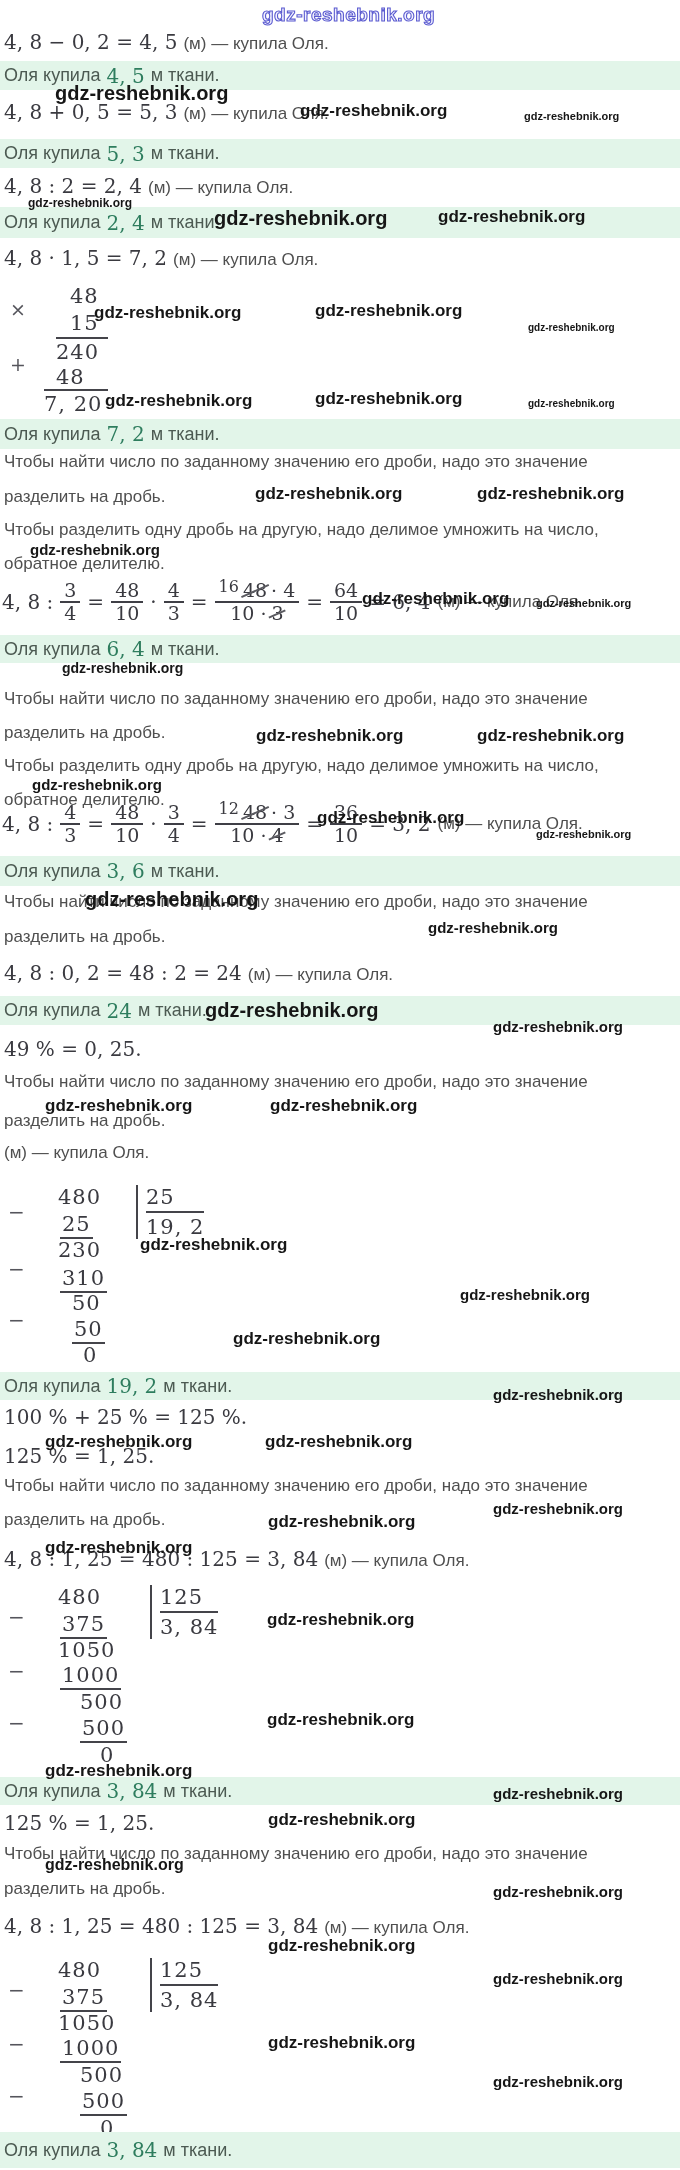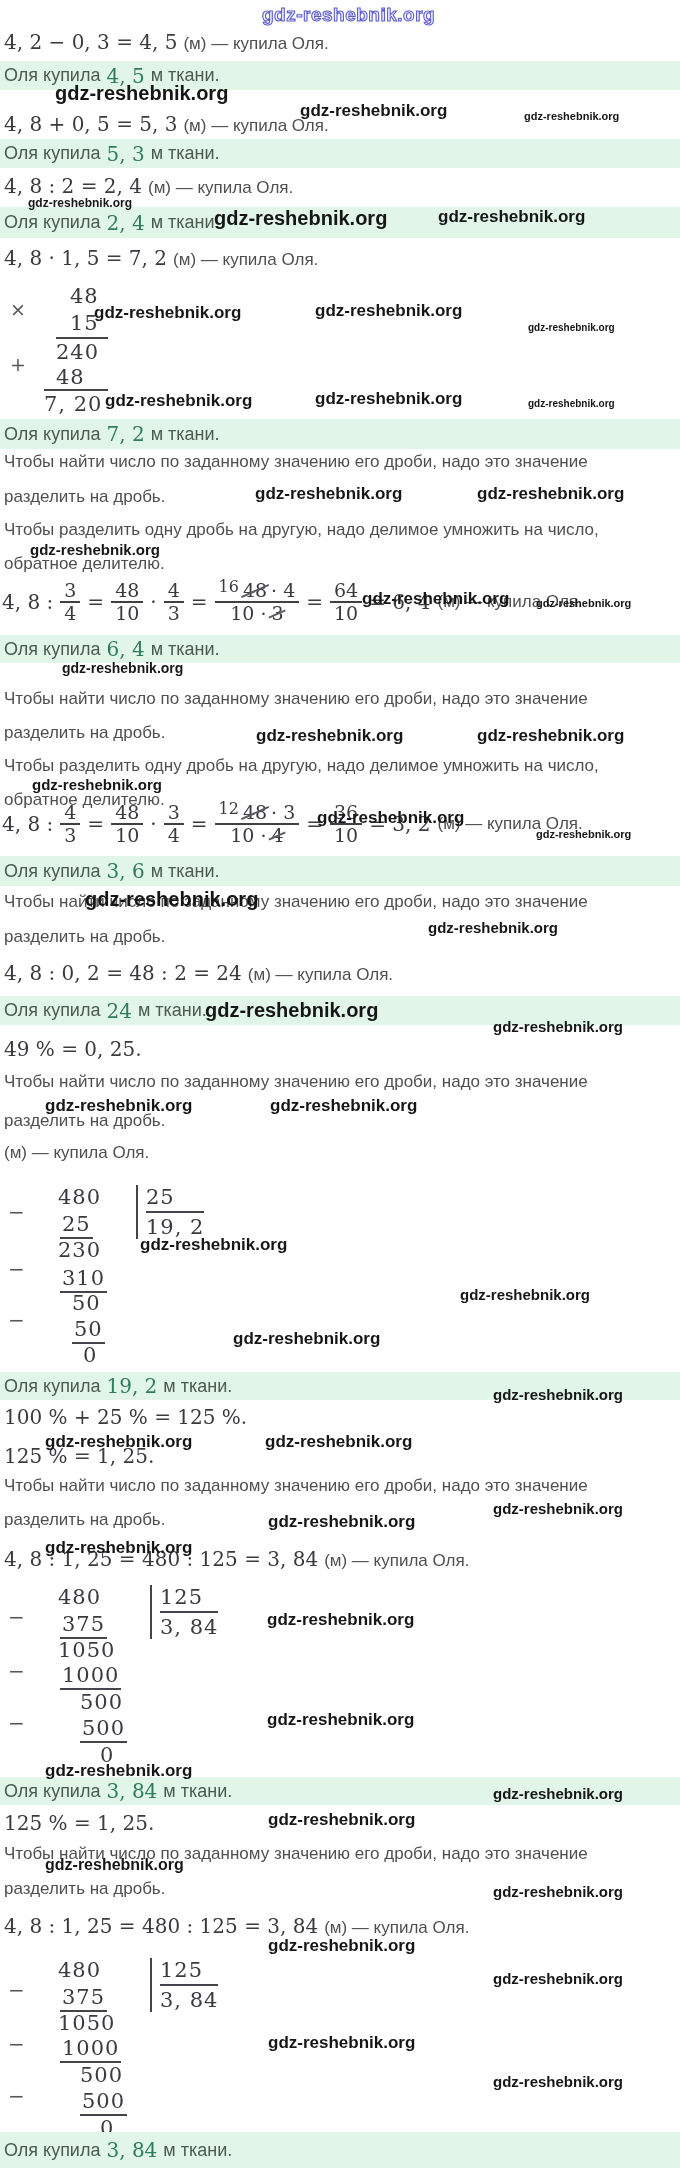--- a/index.html
+++ b/index.html
@@ -53,31 +53,31 @@
             -webkit-text-stroke:1.1px var(--title-watermark);white-space:nowrap;}
 </style>
 </head>
 <body>
 
 <div class="page">
 
   <span class="wm-title">gdz-reshebnik.org</span>
 
   <div class="mline" style="top:30px">
-    <span class="serif">4, 2 − 0, 3 = 4, 5</span>
+    <span class="serif">4, 8 − 0, 2 = 4, 5</span>
     <span class="sans">(м) — купила Оля.</span>
   </div>
 
   <div class="bar" style="top:61px;height:29px">
     <span class="btext">Оля купила</span>
     <span class="num">4, 5</span>
     <span class="btext">м ткани.</span>
   </div>
 
-  <div class="mline" style="top:112px">
+  <div class="mline" style="top:100px">
     <span class="serif">4, 8 + 0, 5 = 5, 3</span>
     <span class="sans">(м) — купила Оля.</span>
   </div>
 
   <div class="bar" style="top:139px;height:29px">
     <span class="btext">Оля купила</span>
     <span class="num">5, 3</span>
     <span class="btext">м ткани.</span>
   </div>
 

